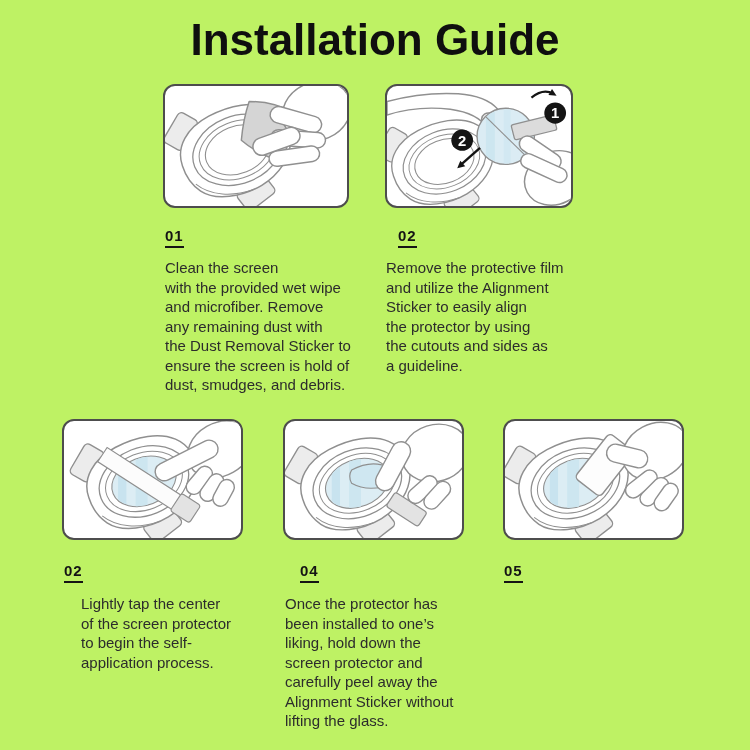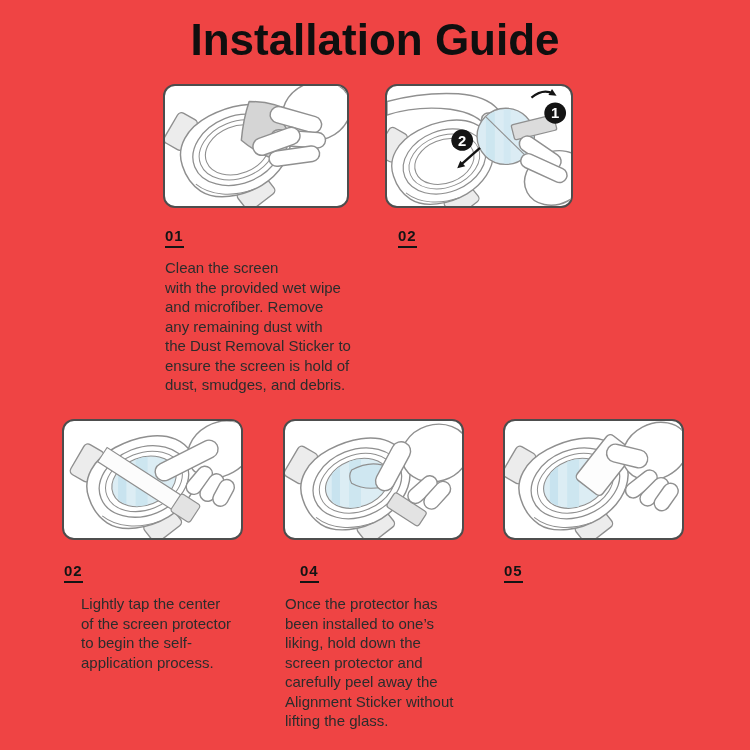--- a/index.html
+++ b/index.html
@@ -1,17 +1,17 @@
 <!DOCTYPE html>
 <html><head>
 <meta charset="utf-8">
 <style>
   html,body{margin:0;padding:0;background:#ffffff;}
   body{width:750px;height:750px;font-family:"Liberation Sans",sans-serif;}
-  .page{position:relative;width:750px;height:750px;background:#ef4444;overflow:hidden;}
+  .page{position:relative;width:750px;height:750px;background:#bef264;overflow:hidden;}
   .title{position:absolute;left:0;right:0;top:16px;margin:0;text-align:center;
          font-size:44px;line-height:48px;font-weight:700;color:#0f0f0f;letter-spacing:0;}
   .panel{position:absolute;box-sizing:border-box;border:2px solid #4d4d4d;border-radius:12px;background:#fff;overflow:hidden;}
   .panel svg{display:block;width:100%;height:100%;}
   .p1{left:163px;top:84px;width:186px;height:124px;}
   .p2{left:385px;top:84px;width:188px;height:124px;}
   .p3{left:62px;top:419px;width:181px;height:121px;}
   .p4{left:283px;top:419px;width:181px;height:121px;}
   .p5{left:503px;top:419px;width:181px;height:121px;}
   .step-num{position:absolute;font-size:15px;font-weight:700;color:#141414;letter-spacing:1px;
@@ -113,20 +113,26 @@
       </g>
       <line x1="94" y1="64" x2="74" y2="82" stroke="#141414" stroke-width="2.4"></line>
       <polygon points="71,85 74.1,77.2 79.1,82.8" fill="#141414"></polygon>
       <g>
         <circle cx="76" cy="56" r="11" fill="#141414"></circle>
         <text class="badge-txt" x="76" y="61.5" text-anchor="middle">2</text>
       </g>
     </svg>
   </div>
   <div class="step-num n2">02</div>
+  <p class="step-text t2">Remove the protective film
+and utilize the Alignment
+Sticker to easily align
+the protector by using
+the cutouts and sides as
+a guideline.</p>
 
   <div class="panel p3">
     <svg viewBox="0 0 186 124" preserveAspectRatio="none">
       <use href="#watch-blue" transform="translate(84,64) rotate(-22) scale(0.97)"></use>
       <g transform="translate(84,64) rotate(33)">
         <rect x="-52" y="-9" width="104" height="18" fill="#fcfcfc" stroke="#8f8f8f" stroke-width="1.2"></rect>
         <rect x="40" y="-11" width="24" height="22" rx="3" fill="#e3e3e3" stroke="#8f8f8f" stroke-width="1.2"></rect>
       </g>
       <g fill="#ffffff" stroke="#909090" stroke-width="1.5">
         <ellipse cx="164" cy="30" rx="36" ry="28" transform="rotate(-30 164 30)"></ellipse>

